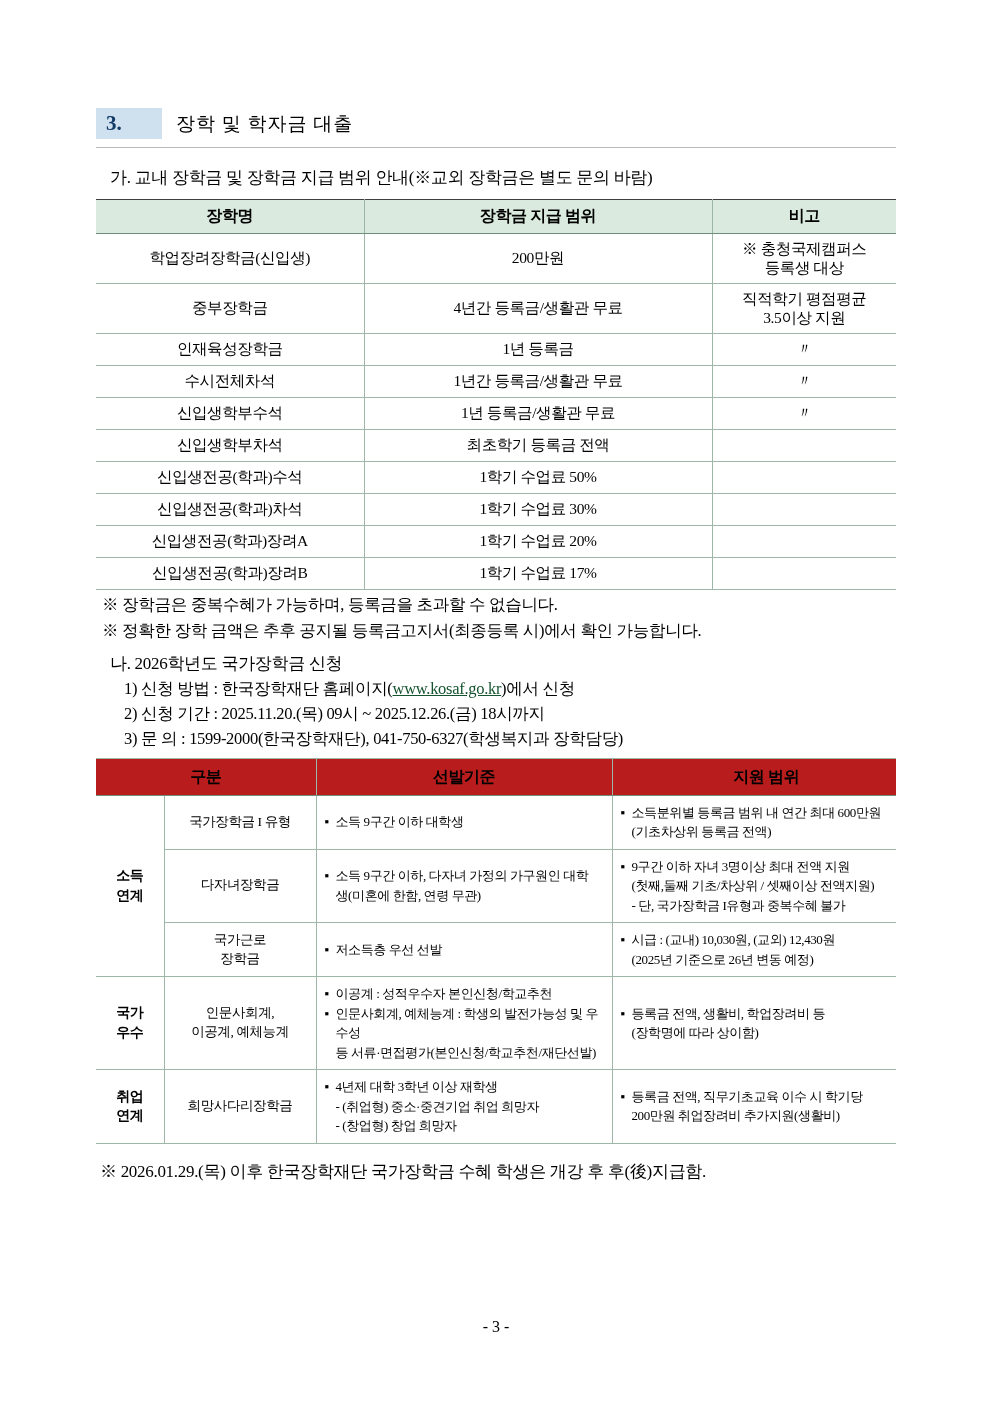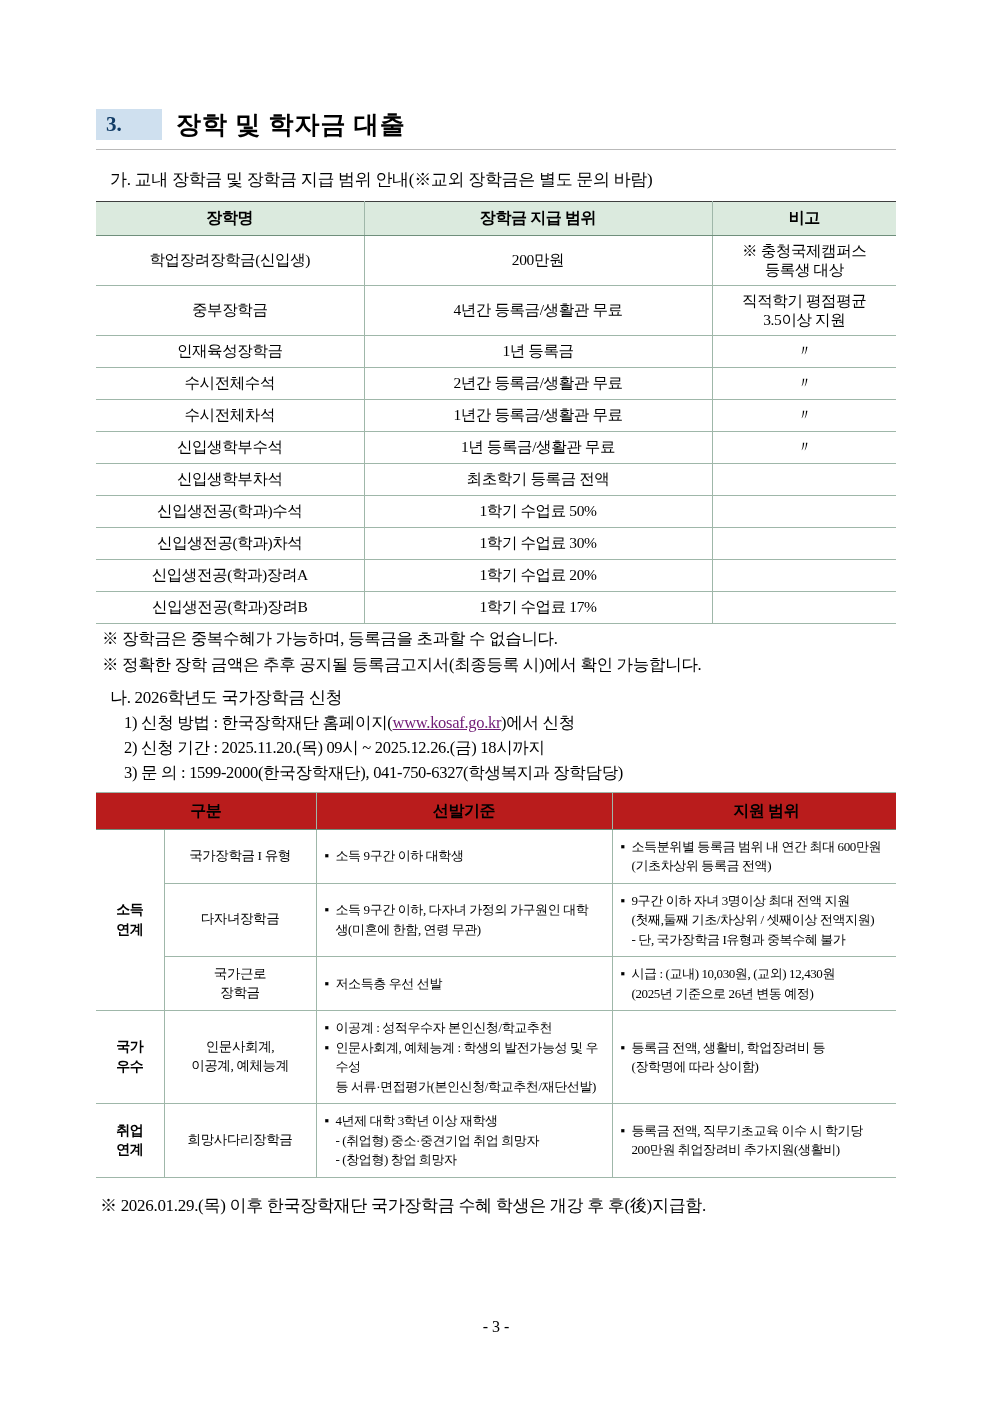--- a/index.html
+++ b/index.html
@@ -40,22 +40,22 @@
     background: #cfe0ef;
     color: #123c66;
     font-size: 21px;
     font-weight: bold;
     padding: 3px 14px 3px 10px;
     min-width: 42px;
     text-align: left;
     letter-spacing: 0px;
   }
   .heading-title {
-    font-size: 25px;
-    font-weight: bold;
+    font-size: 19px;
+    font-weight: normal;
     letter-spacing: 1px;
   }
 
   
   .sub-head {
     font-size: 17px;
     margin: 18px 0 10px 14px;
     letter-spacing: -0.3px;
   }
   .note-line {
@@ -68,21 +68,21 @@
     margin: 3px 0 0 28px;
     letter-spacing: -0.3px;
   }
   .b-head {
     font-size: 17px;
     margin: 10px 0 2px 14px;
     letter-spacing: -0.3px;
   }
   .link {
     text-decoration: underline;
-    color: #701a75;
+    color: #14532d;
   }
   .footnote {
     font-size: 17px;
     margin: 16px 0 0 4px;
     letter-spacing: -0.3px;
   }
 
   
   table {
     border-collapse: collapse;
@@ -203,25 +203,20 @@
             <td class="two-line">※ 충청국제캠퍼스<br>등록생 대상</td>
           </tr>
           <tr>
             <td>중부장학금</td>
             <td>4년간 등록금/생활관 무료</td>
             <td class="two-line">직적학기 평점평균<br>3.5이상 지원</td>
           </tr>
           <tr>
             <td>인재육성장학금</td>
             <td>1년 등록금</td>
-            <td class="ditto">〃</td>
-          </tr>
-          <tr>
-            <td>수시전체수석</td>
-            <td>2년간 등록금/생활관 무료</td>
             <td class="ditto">〃</td>
           </tr>
           <tr>
             <td>수시전체차석</td>
             <td>1년간 등록금/생활관 무료</td>
             <td class="ditto">〃</td>
           </tr>
           <tr>
             <td>신입생학부수석</td>
             <td>1년 등록금/생활관 무료</td>

